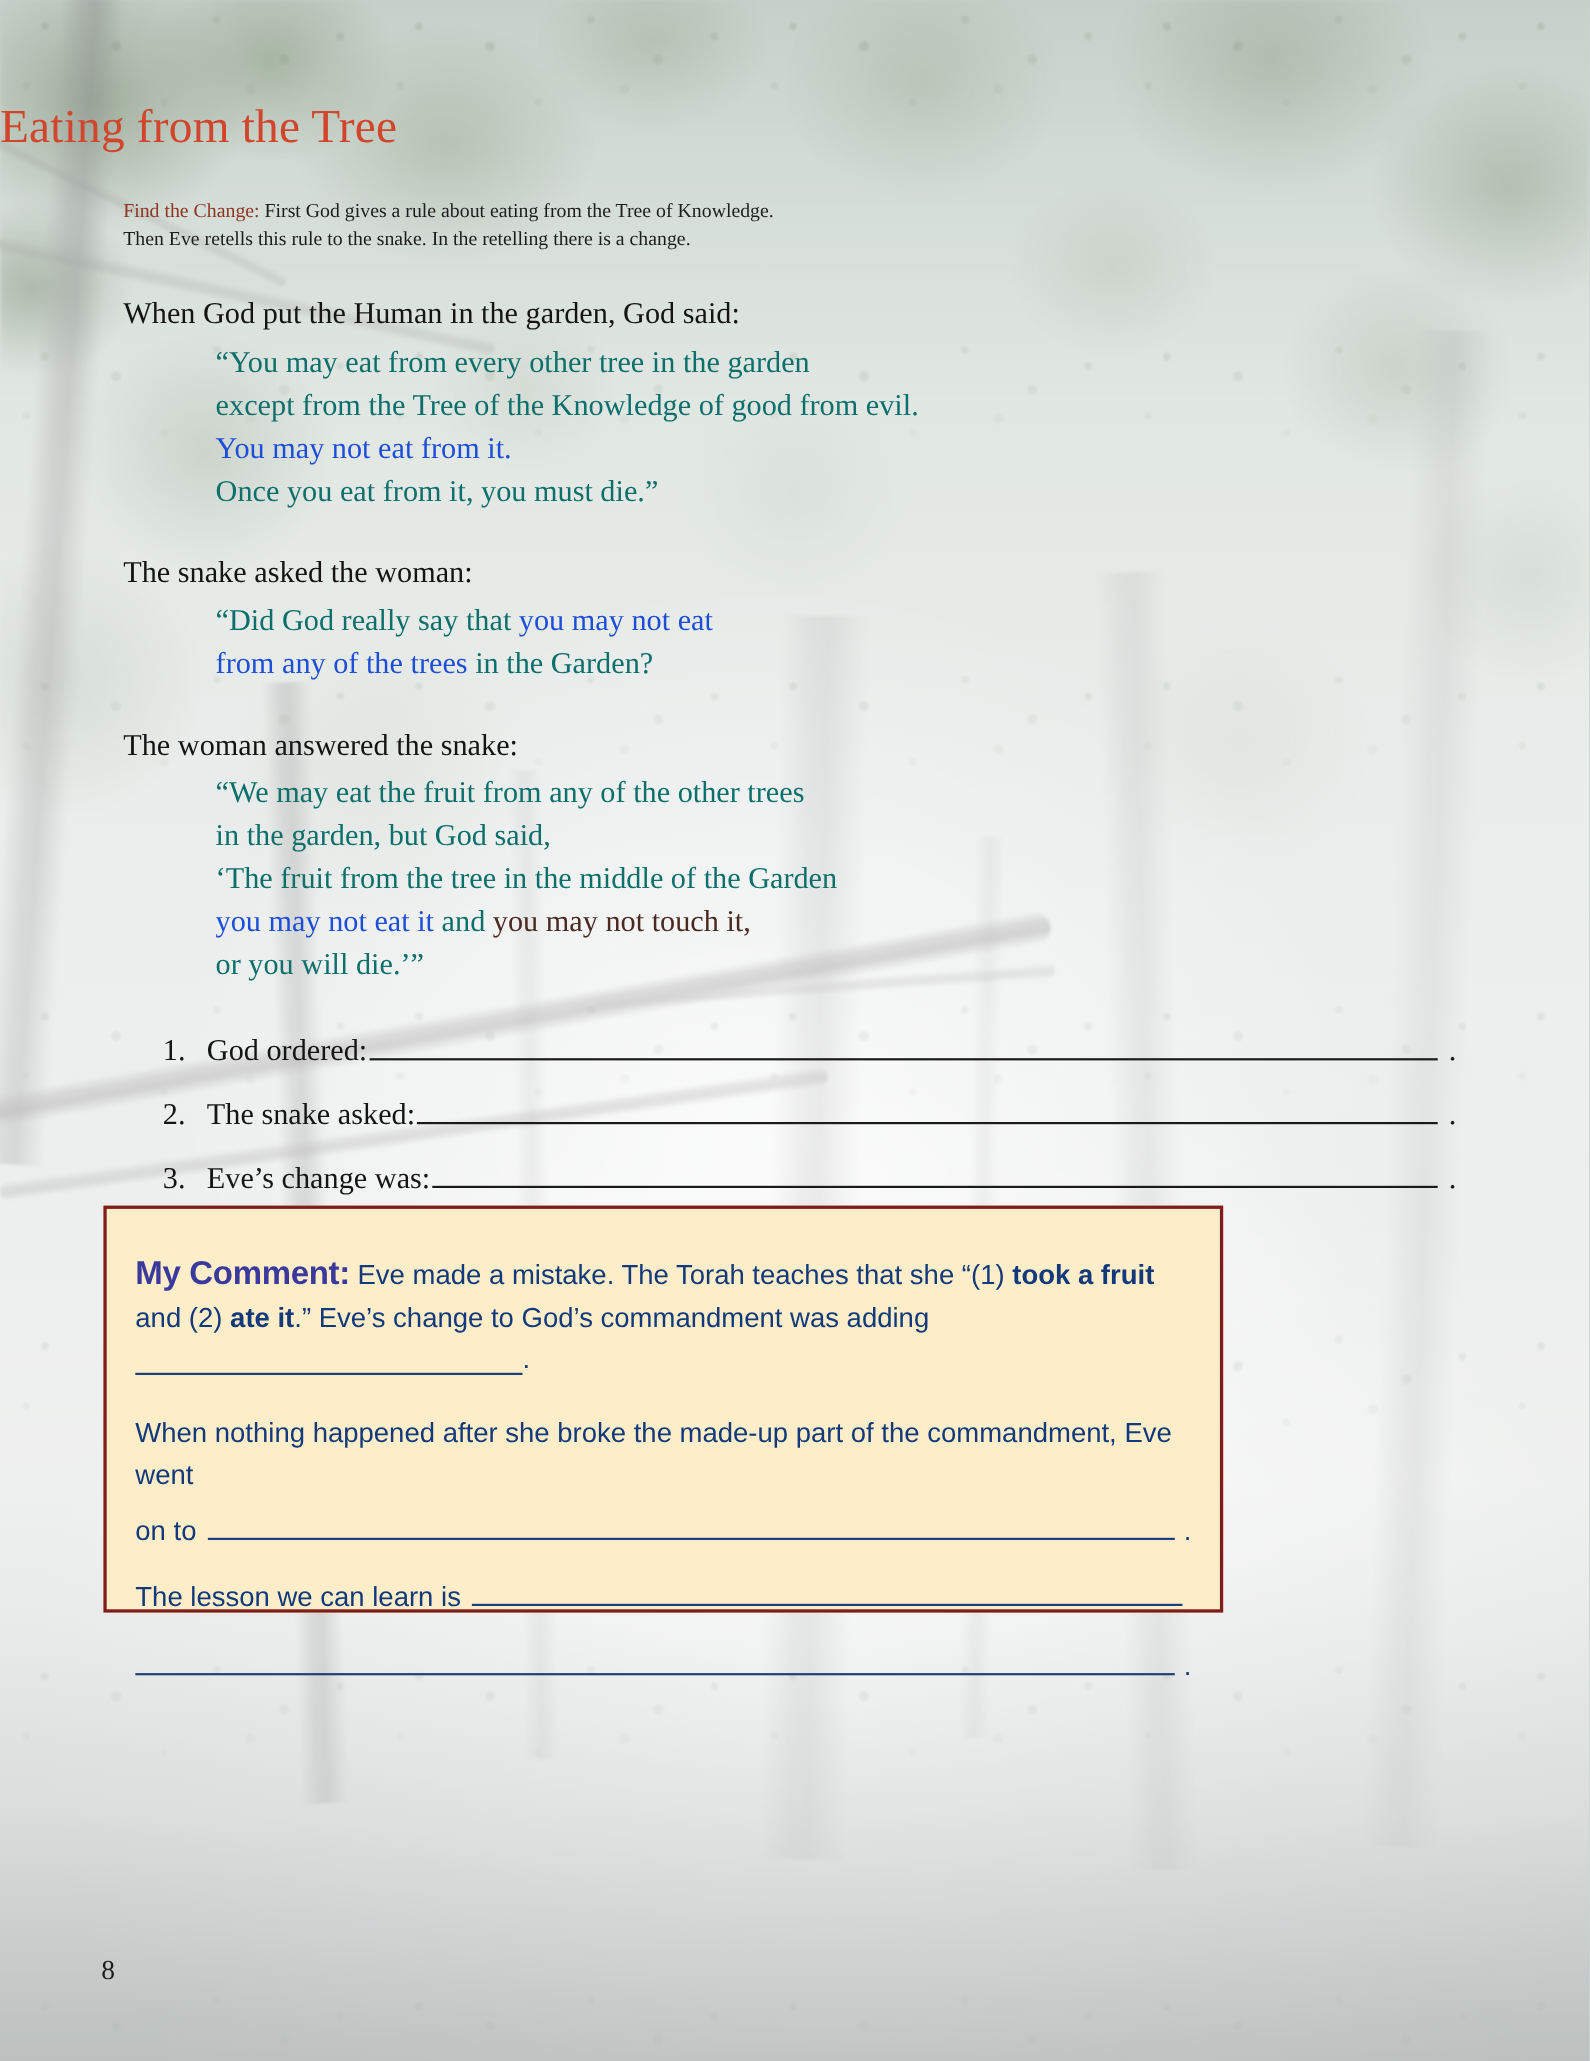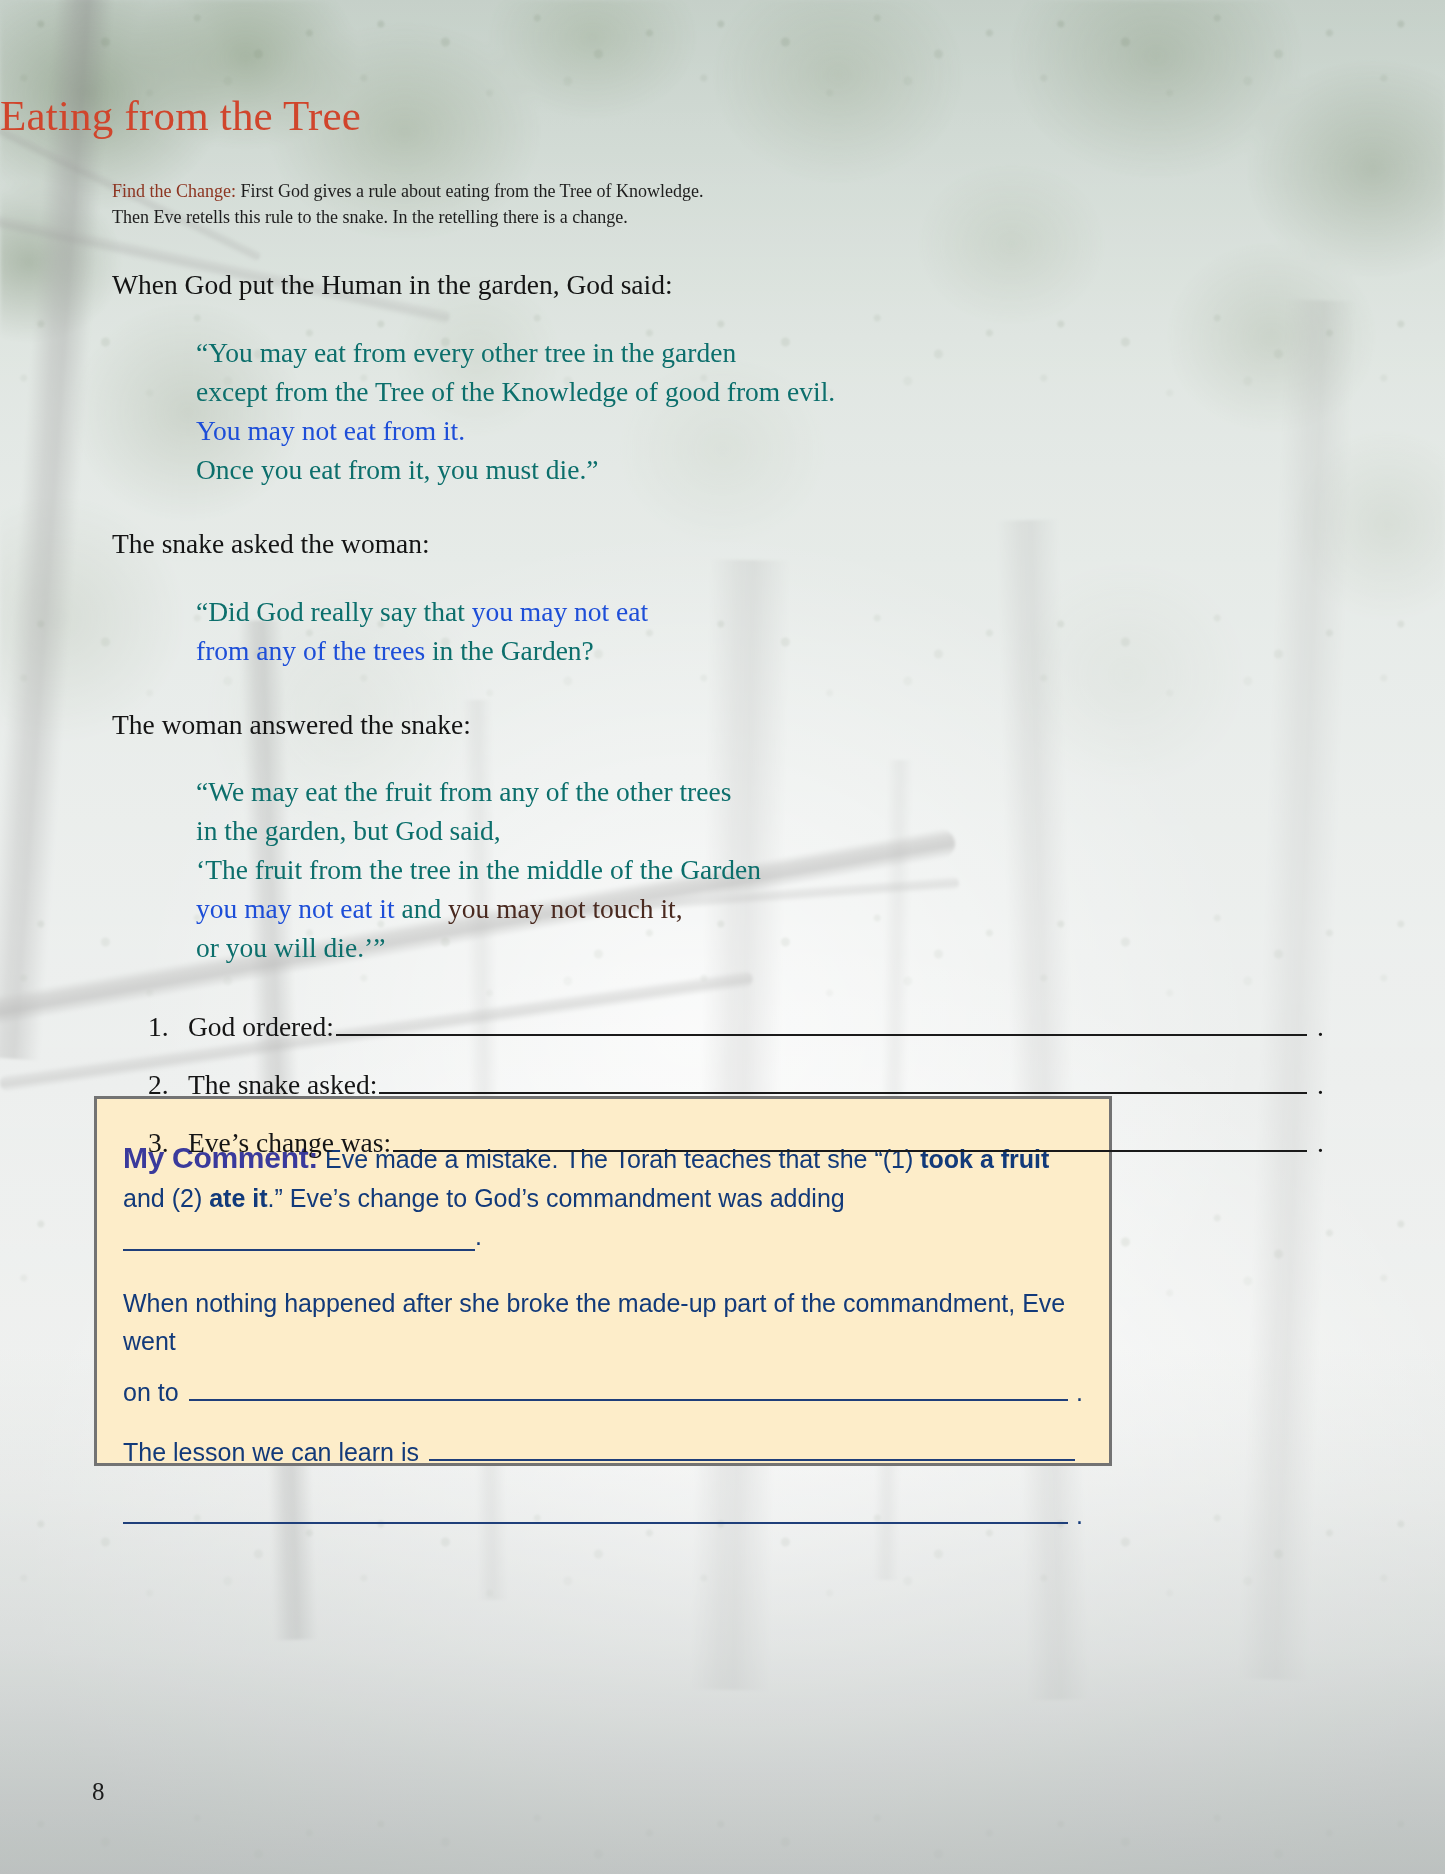--- a/index.html
+++ b/index.html
@@ -159,21 +159,21 @@
   .speaker {
     padding: 0 112px;
     margin-top: 36px;
     font-size: 27.5px;
     color: #141414;
     line-height: 1.4;
   }
 
   .quote {
     padding: 0 112px 0 196px;
-    margin-top: 28px;
+    margin-top: 4px;
     font-size: 27.5px;
     line-height: 1.42;
     color: #0c6f6c;
   }
   .quote .ln { display: block; white-space: nowrap; }
   .q-teal { color: #0c6f6c; }
   .q-red  { color: #1d4ed8; }
   .q-dark { color: #4a2a20; }
 
   
@@ -200,21 +200,21 @@
   .q-dot { width: 16px; flex: 0 0 16px; text-align: left; }
 
   
   .comment-box {
     position: absolute;
     left: 94px;
     top: 1096px;
     width: 1018px;
     height: 370px;
     background: #fdedc9;
-    border: 3px solid #737373;
+    border: 3px solid #7f1d1d;
     box-sizing: border-box;
     padding: 36px 26px 20px 26px;
     color: #123a7a;
     font-family: "Liberation Sans", "DejaVu Sans", sans-serif;
     font-size: 25px;
     line-height: 1.5;
   }
   .comment-box .cmt-title {
     color: #3a3a9c;
     font-weight: 700;

